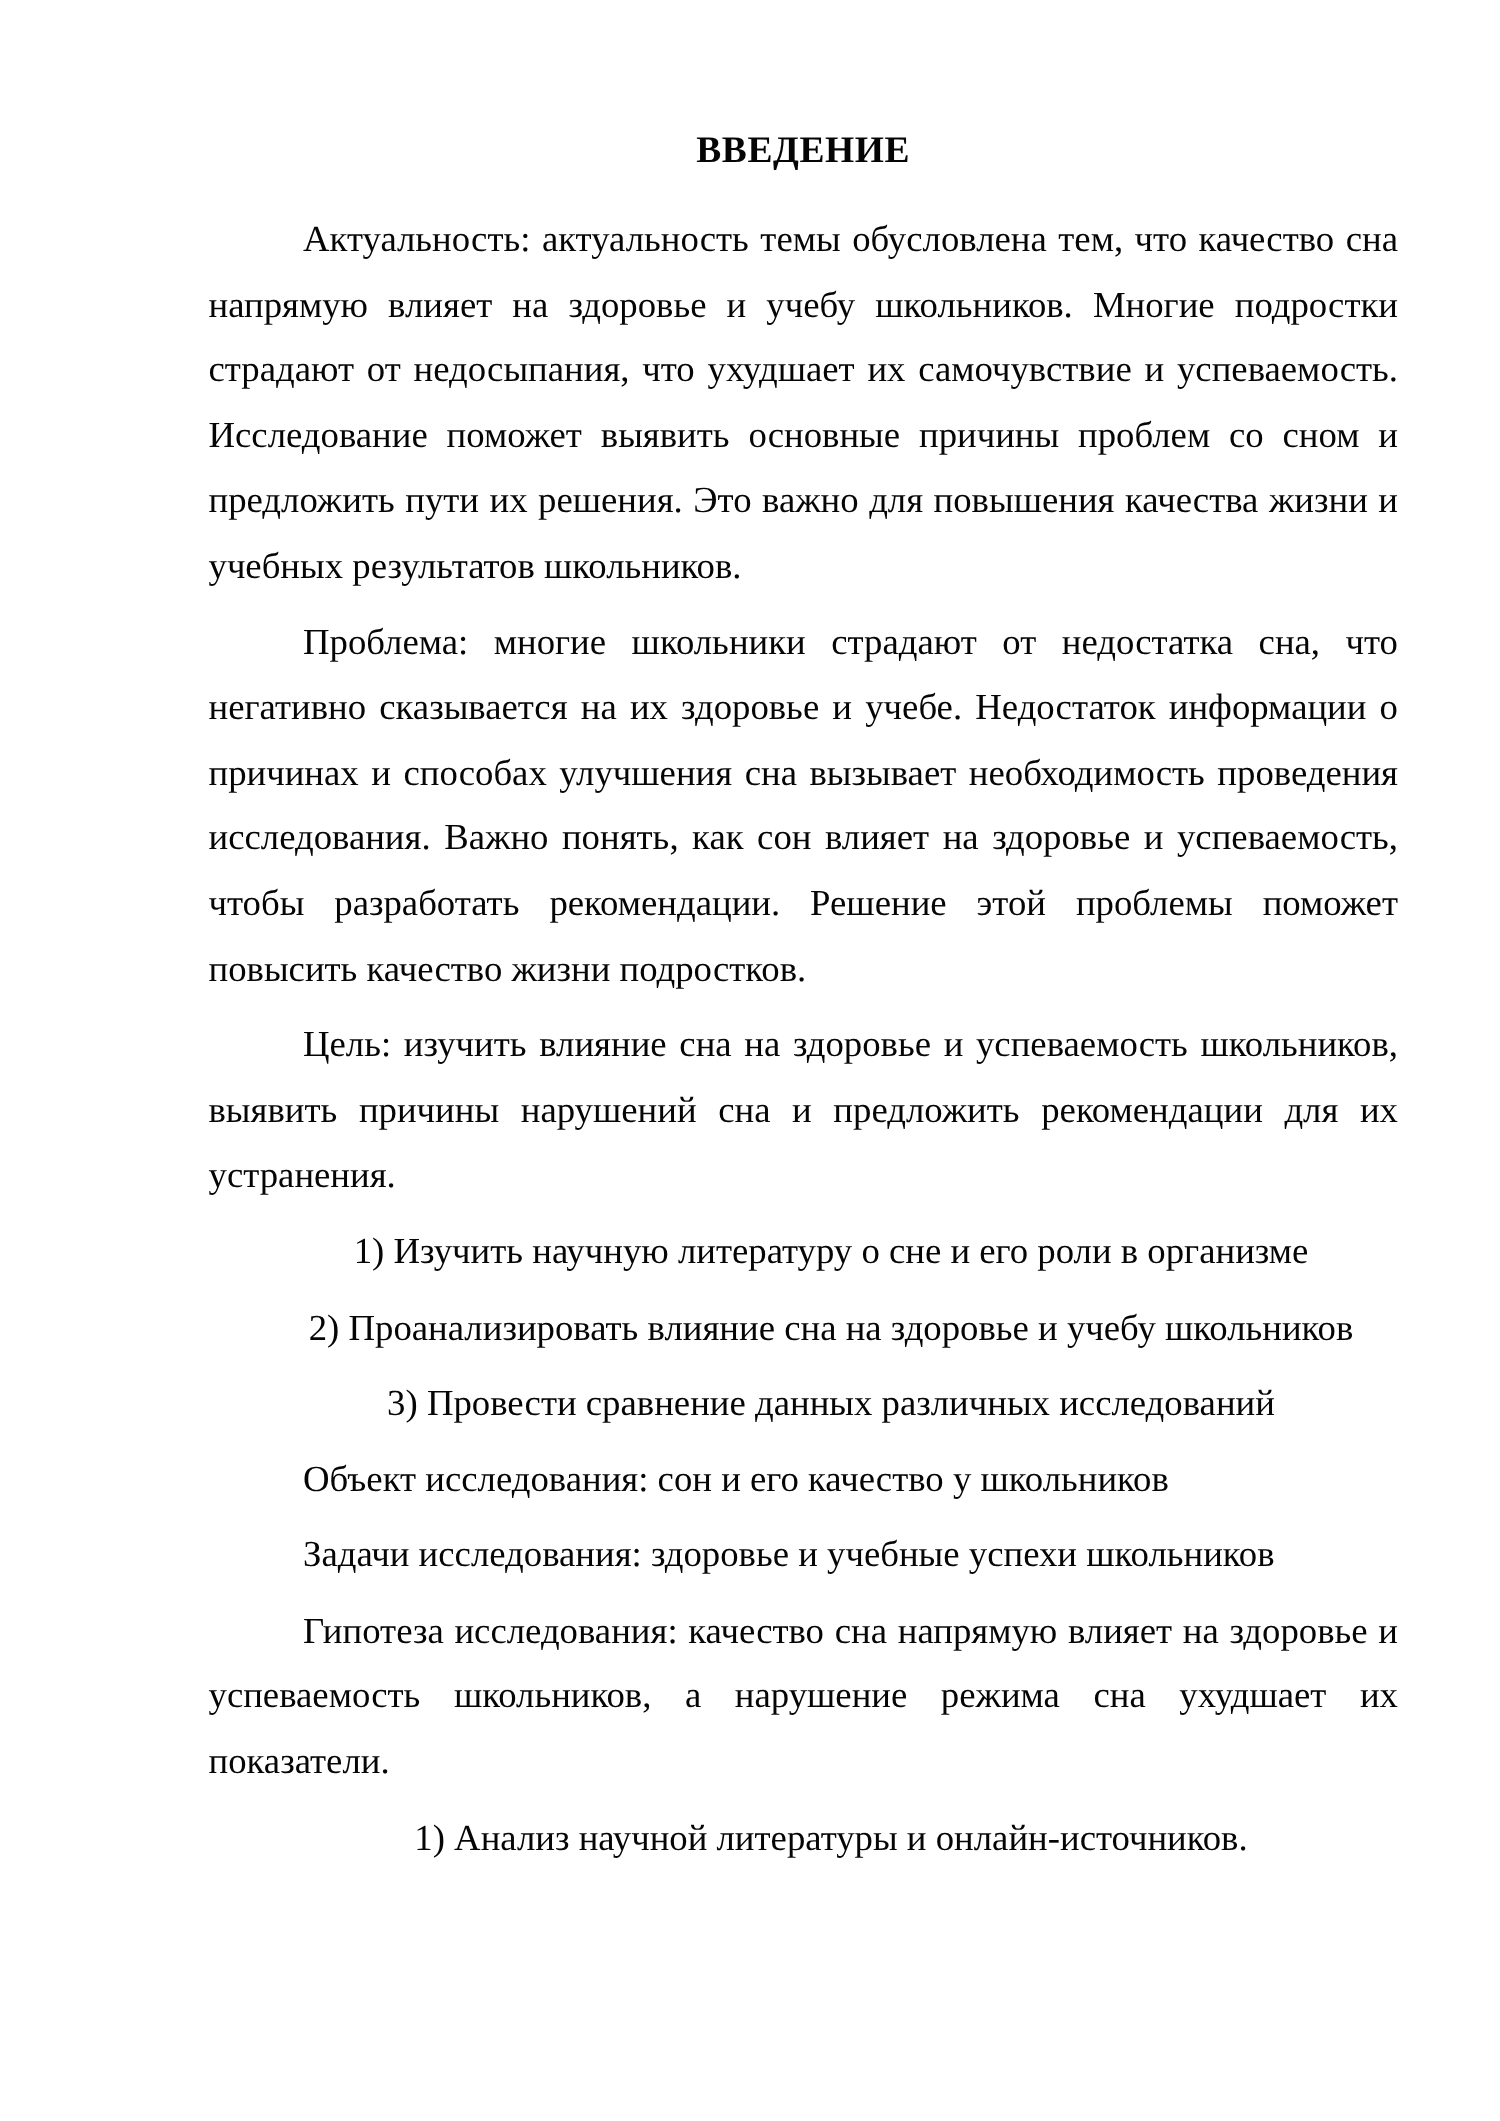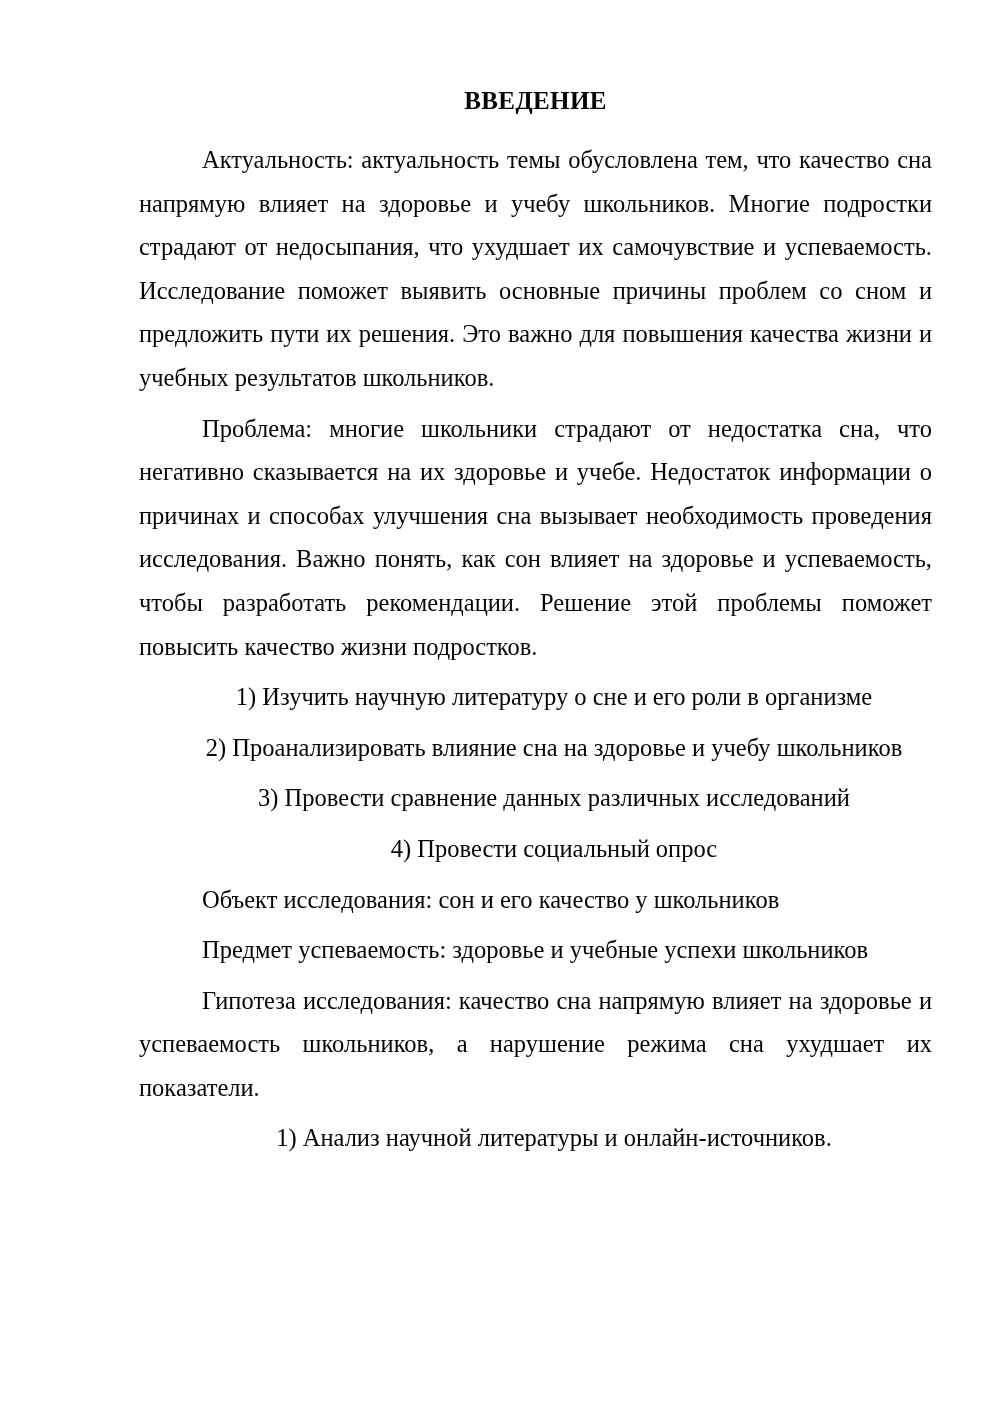--- a/index.html
+++ b/index.html
@@ -78,32 +78,32 @@
 <div class="page">
 
   <div class="content">
 
     <h1 class="doc-title">ВВЕДЕНИЕ</h1>
 
     <p class="para">Актуальность: актуальность темы обусловлена тем, что качество сна напрямую влияет на здоровье и учебу школьников. Многие подростки страдают от недосыпания, что ухудшает их самочувствие и успеваемость. Исследование поможет выявить основные причины проблем со сном и предложить пути их решения. Это важно для повышения качества жизни и учебных результатов школьников.</p>
 
     <p class="para">Проблема: многие школьники страдают от недостатка сна, что негативно сказывается на их здоровье и учебе. Недостаток информации о причинах и способах улучшения сна вызывает необходимость проведения исследования. Важно понять, как сон влияет на здоровье и успеваемость, чтобы разработать рекомендации. Решение этой проблемы поможет повысить качество жизни подростков.</p>
 
+    <p class="para">Цель: изучить влияние сна на здоровье и успеваемость школьников, выявить причины нарушений сна и предложить рекомендации для их устранения.</p>
 
 
     <ul class="list">
       <li class="list-item">1) Изучить научную литературу о сне и его роли в организме</li>
       <li class="list-item">2) Проанализировать влияние сна на здоровье и учебу школьников</li>
       <li class="list-item">3) Провести сравнение данных различных исследований</li>
-      <li class="list-item">4) Провести социальный опрос</li>
     </ul>
 
     <p class="para-indent">Объект исследования: сон и его качество у школьников</p>
 
-    <p class="para-indent">Предмет успеваемость: здоровье и учебные успехи школьников</p>
+    <p class="para-indent">Задачи исследования: здоровье и учебные успехи школьников</p>
 
     <p class="para">Гипотеза исследования: качество сна напрямую влияет на здоровье и успеваемость школьников, а нарушение режима сна ухудшает их показатели.</p>
 
 
     <ul class="list">
       <li class="list-item">1) Анализ научной литературы и онлайн-источников.</li>
 
     </ul>
 
   </div>

